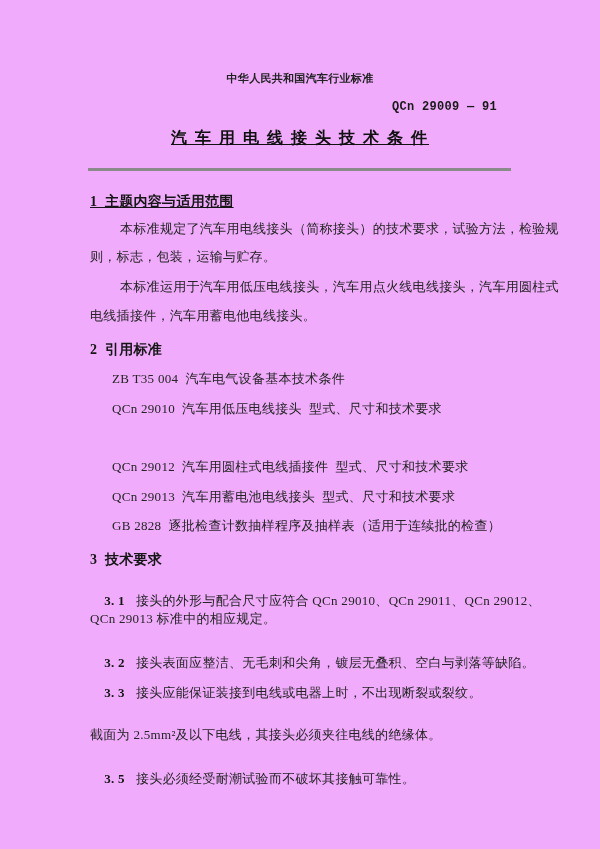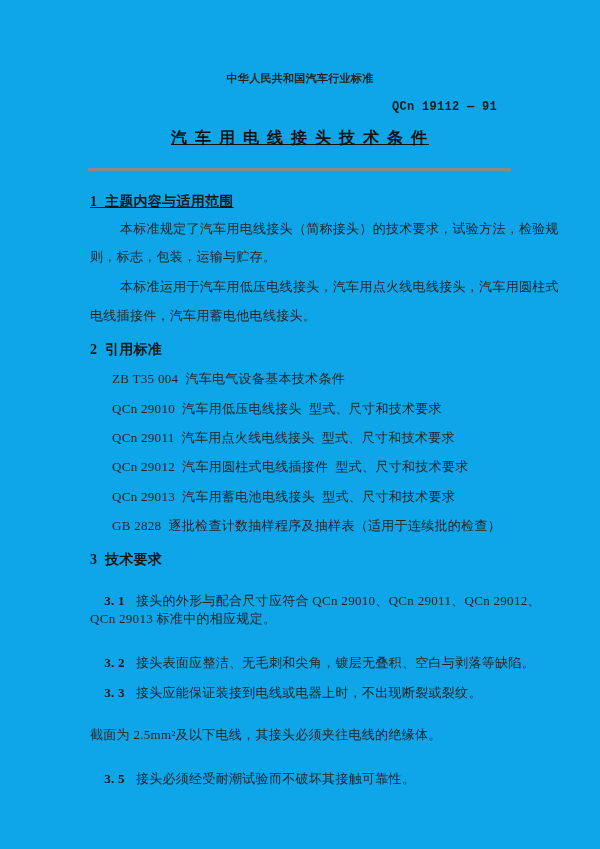--- a/index.html
+++ b/index.html
@@ -1,20 +1,20 @@
 <!DOCTYPE html>
 <html><head>
 <meta charset="utf-8">
 <style>
   html, body { margin: 0; padding: 0; background: #ffffff; }
   .page {
     position: relative;
     width: 600px;
     height: 849px;
-    background: #0ea5e9;
+    background: #f0abfc;
     font-family: "Liberation Serif", serif;
     color: #1d1d1d;
     overflow: hidden;
   }
   .ln {
     position: absolute;
     white-space: pre;          
     font-size: 13px;
     line-height: 1.1;
     letter-spacing: 0.3px;
@@ -60,38 +60,37 @@
   }
   .body-text { color: #242424; }
 </style>
 </head>
 <body>
 
 <div class="page">
 
   <div class="ln org-title" style="top:72px;">中华人民共和国汽车行业标准</div>
 
-  <div class="ln doc-number" style="top:101px; right:103px;">QCn 19112 — 91</div>
+  <div class="ln doc-number" style="top:101px; right:103px;">QCn 29009 — 91</div>
 
   <div class="ln doc-title" style="top:129px;text-decoration:underline;">汽 车 用 电 线 接 头 技 术 条 件</div>
 
   <div class="rule"></div>
 
   <div class="ln sec-heading" style="top:194px; left:90px;text-decoration:underline;">1  主题内容与适用范围</div>
 
   <div class="ln body-text" style="top:222px; left:120px;">本标准规定了汽车用电线接头（简称接头）的技术要求，试验方法，检验规</div>
   <div class="ln body-text" style="top:280px; left:120px;">本标准运用于汽车用低压电线接头，汽车用点火线电线接头，汽车用圆柱式</div>
   <div class="ln body-text" style="top:250px; left:90px;">则，标志，包装，运输与贮存。</div>
   <div class="ln body-text" style="top:309px; left:90px;">电线插接件，汽车用蓄电他电线接头。</div>
 
   <div class="ln sec-heading" style="top:342px; left:90px;">2  引用标准</div>
 
   <div class="ln body-text" style="top:372px; left:112px;">ZB T35 004  汽车电气设备基本技术条件</div>
   <div class="ln body-text" style="top:402px; left:112px;">QCn 29010  汽车用低压电线接头  型式、尺寸和技术要求</div>
-  <div class="ln body-text" style="top:431px; left:112px;">QCn 29011  汽车用点火线电线接头  型式、尺寸和技术要求</div>
   <div class="ln body-text" style="top:460px; left:112px;">QCn 29012  汽车用圆柱式电线插接件  型式、尺寸和技术要求</div>
   <div class="ln body-text" style="top:490px; left:112px;">QCn 29013  汽车用蓄电池电线接头  型式、尺寸和技术要求</div>
   <div class="ln body-text" style="top:519px; left:112px;">GB 2828  逐批检查计数抽样程序及抽样表（适用于连续批的检查）</div>
 
   <div class="ln sec-heading" style="top:552px; left:90px;">3  技术要求</div>
 
   <div class="ln" style="top:580px; left:90px;">
     <span class="clause-num">3. 1</span><span class="body-text">接头的外形与配合尺寸应符合 QCn 29010、QCn 29011、QCn 29012、</span>
   </div>
   <div class="ln body-text" style="top:612px; left:90px;">QCn 29013 标准中的相应规定。</div>

